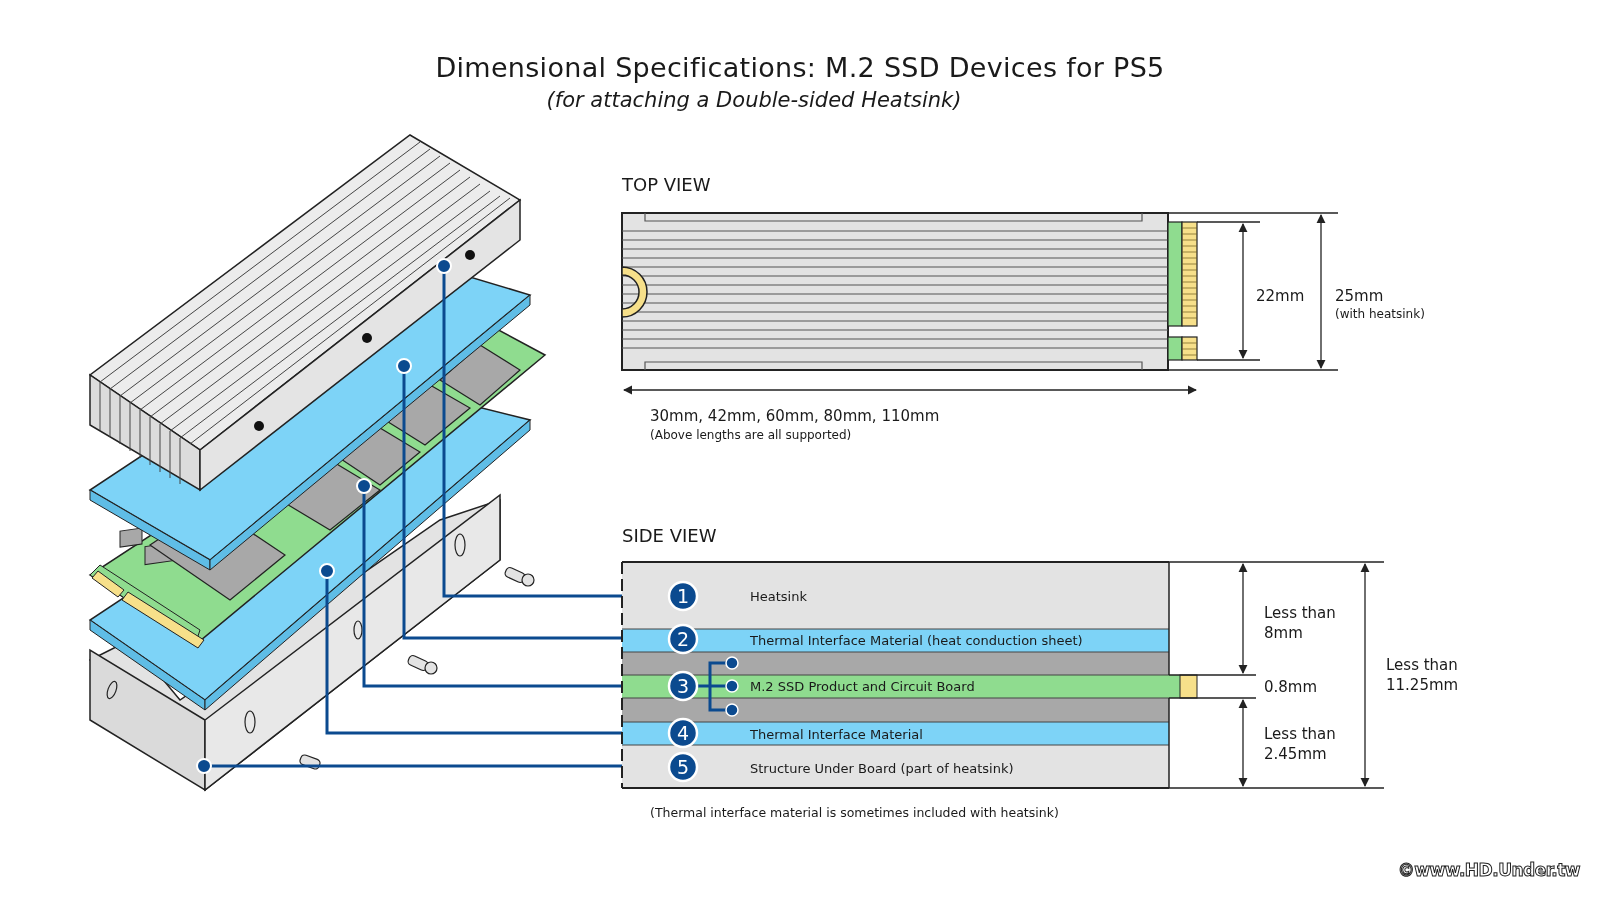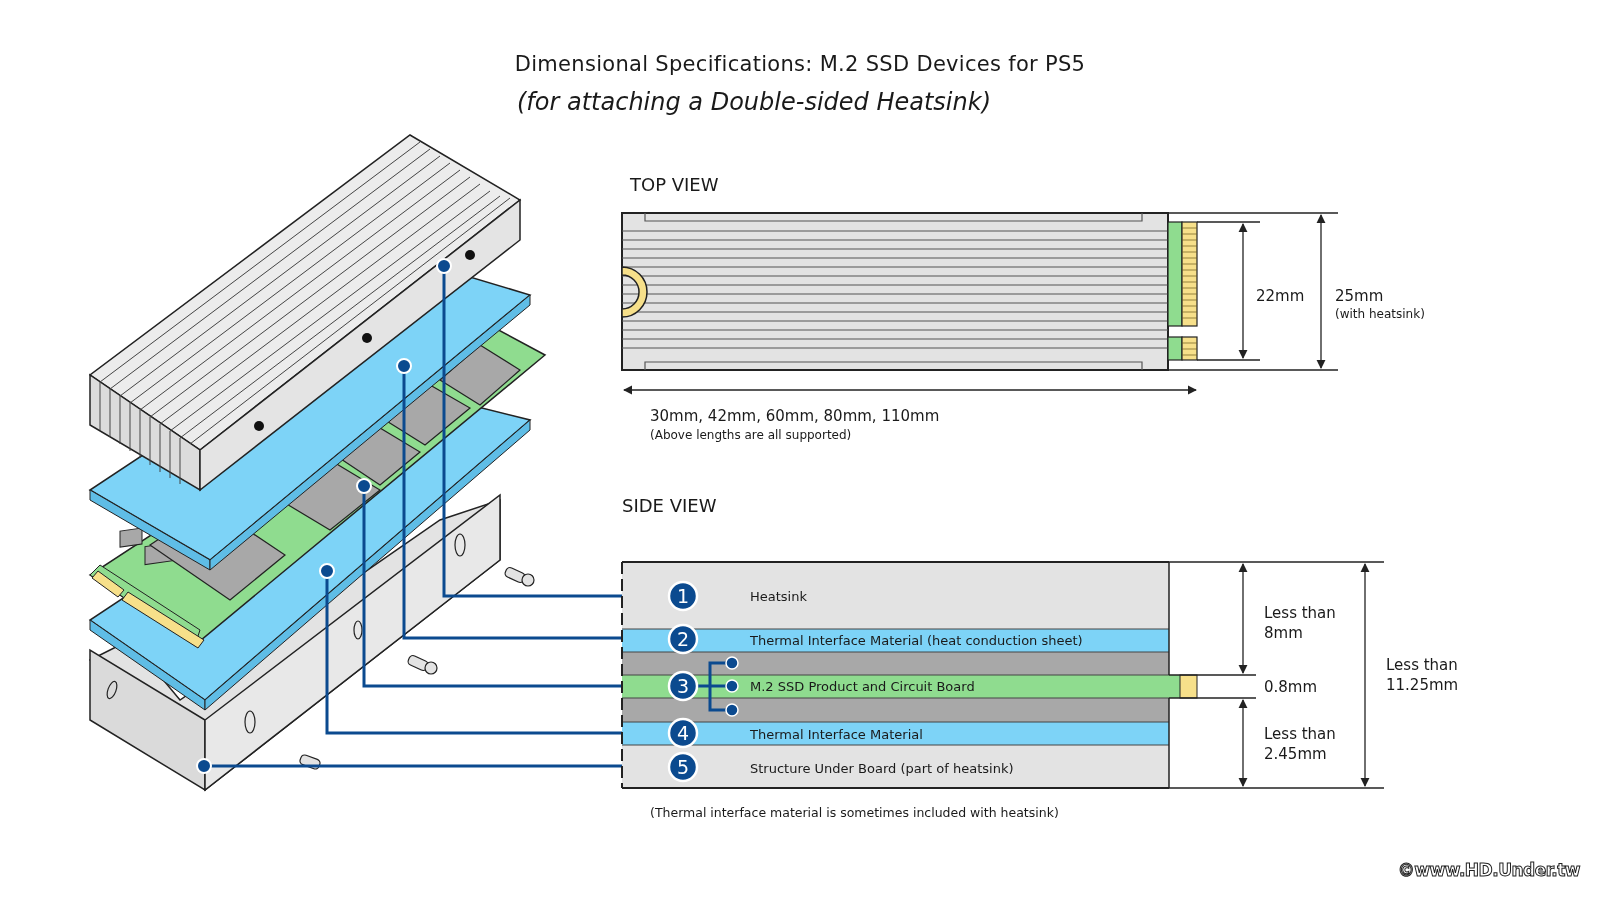--- a/index.html
+++ b/index.html
@@ -1,31 +1,31 @@
 <!DOCTYPE html>
 <html><head>
 <meta charset="utf-8">
 <style>
   html, body { margin:0; padding:0; background:#ffffff; }
   body { width:1600px; height:900px; position:relative; overflow:hidden; font-family:"DejaVu Sans", sans-serif; color:#1a1a1a; }
-  .title { position:absolute; left:0; width:1600px; top:52px; text-align:center; font-size:21px; letter-spacing:0.3px; font-family:"DejaVu Sans", sans-serif; }
-  .subtitle { position:absolute; left:0; width:1508px; top:88px; text-align:center; font-size:24px; font-style:italic; }
+  .title { position:absolute; left:0; width:1600px; top:52px; text-align:center; font-size:27px; letter-spacing:0.3px; font-family:"DejaVu Sans", sans-serif; }
+  .subtitle { position:absolute; left:0; width:1508px; top:88px; text-align:center; font-size:21px; font-style:italic; }
   .section-label { position:absolute; font-size:18px; }
   svg { position:absolute; left:0; top:0; }
   .txt { font-family:"DejaVu Sans", sans-serif; fill:#1a1a1a; }
   .watermark { position:absolute; right:20px; bottom:20px; font-size:17px; font-weight:bold; color:#fff; -webkit-text-stroke:1px #222; letter-spacing:-0.5px; font-family:"DejaVu Sans", sans-serif; }
 </style>
 </head>
 <body>
 
 <div class="title">Dimensional Specifications: M.2 SSD Devices for PS5</div>
 <div class="subtitle">(for attaching a Double-sided Heatsink)</div>
 
-<div class="section-label" style="left:622px;top:174px;margin-left:8px;">TOP VIEW</div>
-<div class="section-label" style="left:622px;top:495px;">SIDE VIEW</div>
+<div class="section-label" style="left:622px;top:174px;">TOP VIEW</div>
+<div class="section-label" style="left:622px;top:525px;">SIDE VIEW</div>
 
 <svg width="1600" height="900" viewBox="0 0 1600 900">
   <defs>
     <marker id="arr" viewBox="0 0 10 10" refX="9" refY="5" markerWidth="7" markerHeight="7" orient="auto-start-reverse">
       <path d="M0,0 L10,5 L0,10 z" fill="#222"></path>
     </marker>
   </defs>
 
   <g>
 

